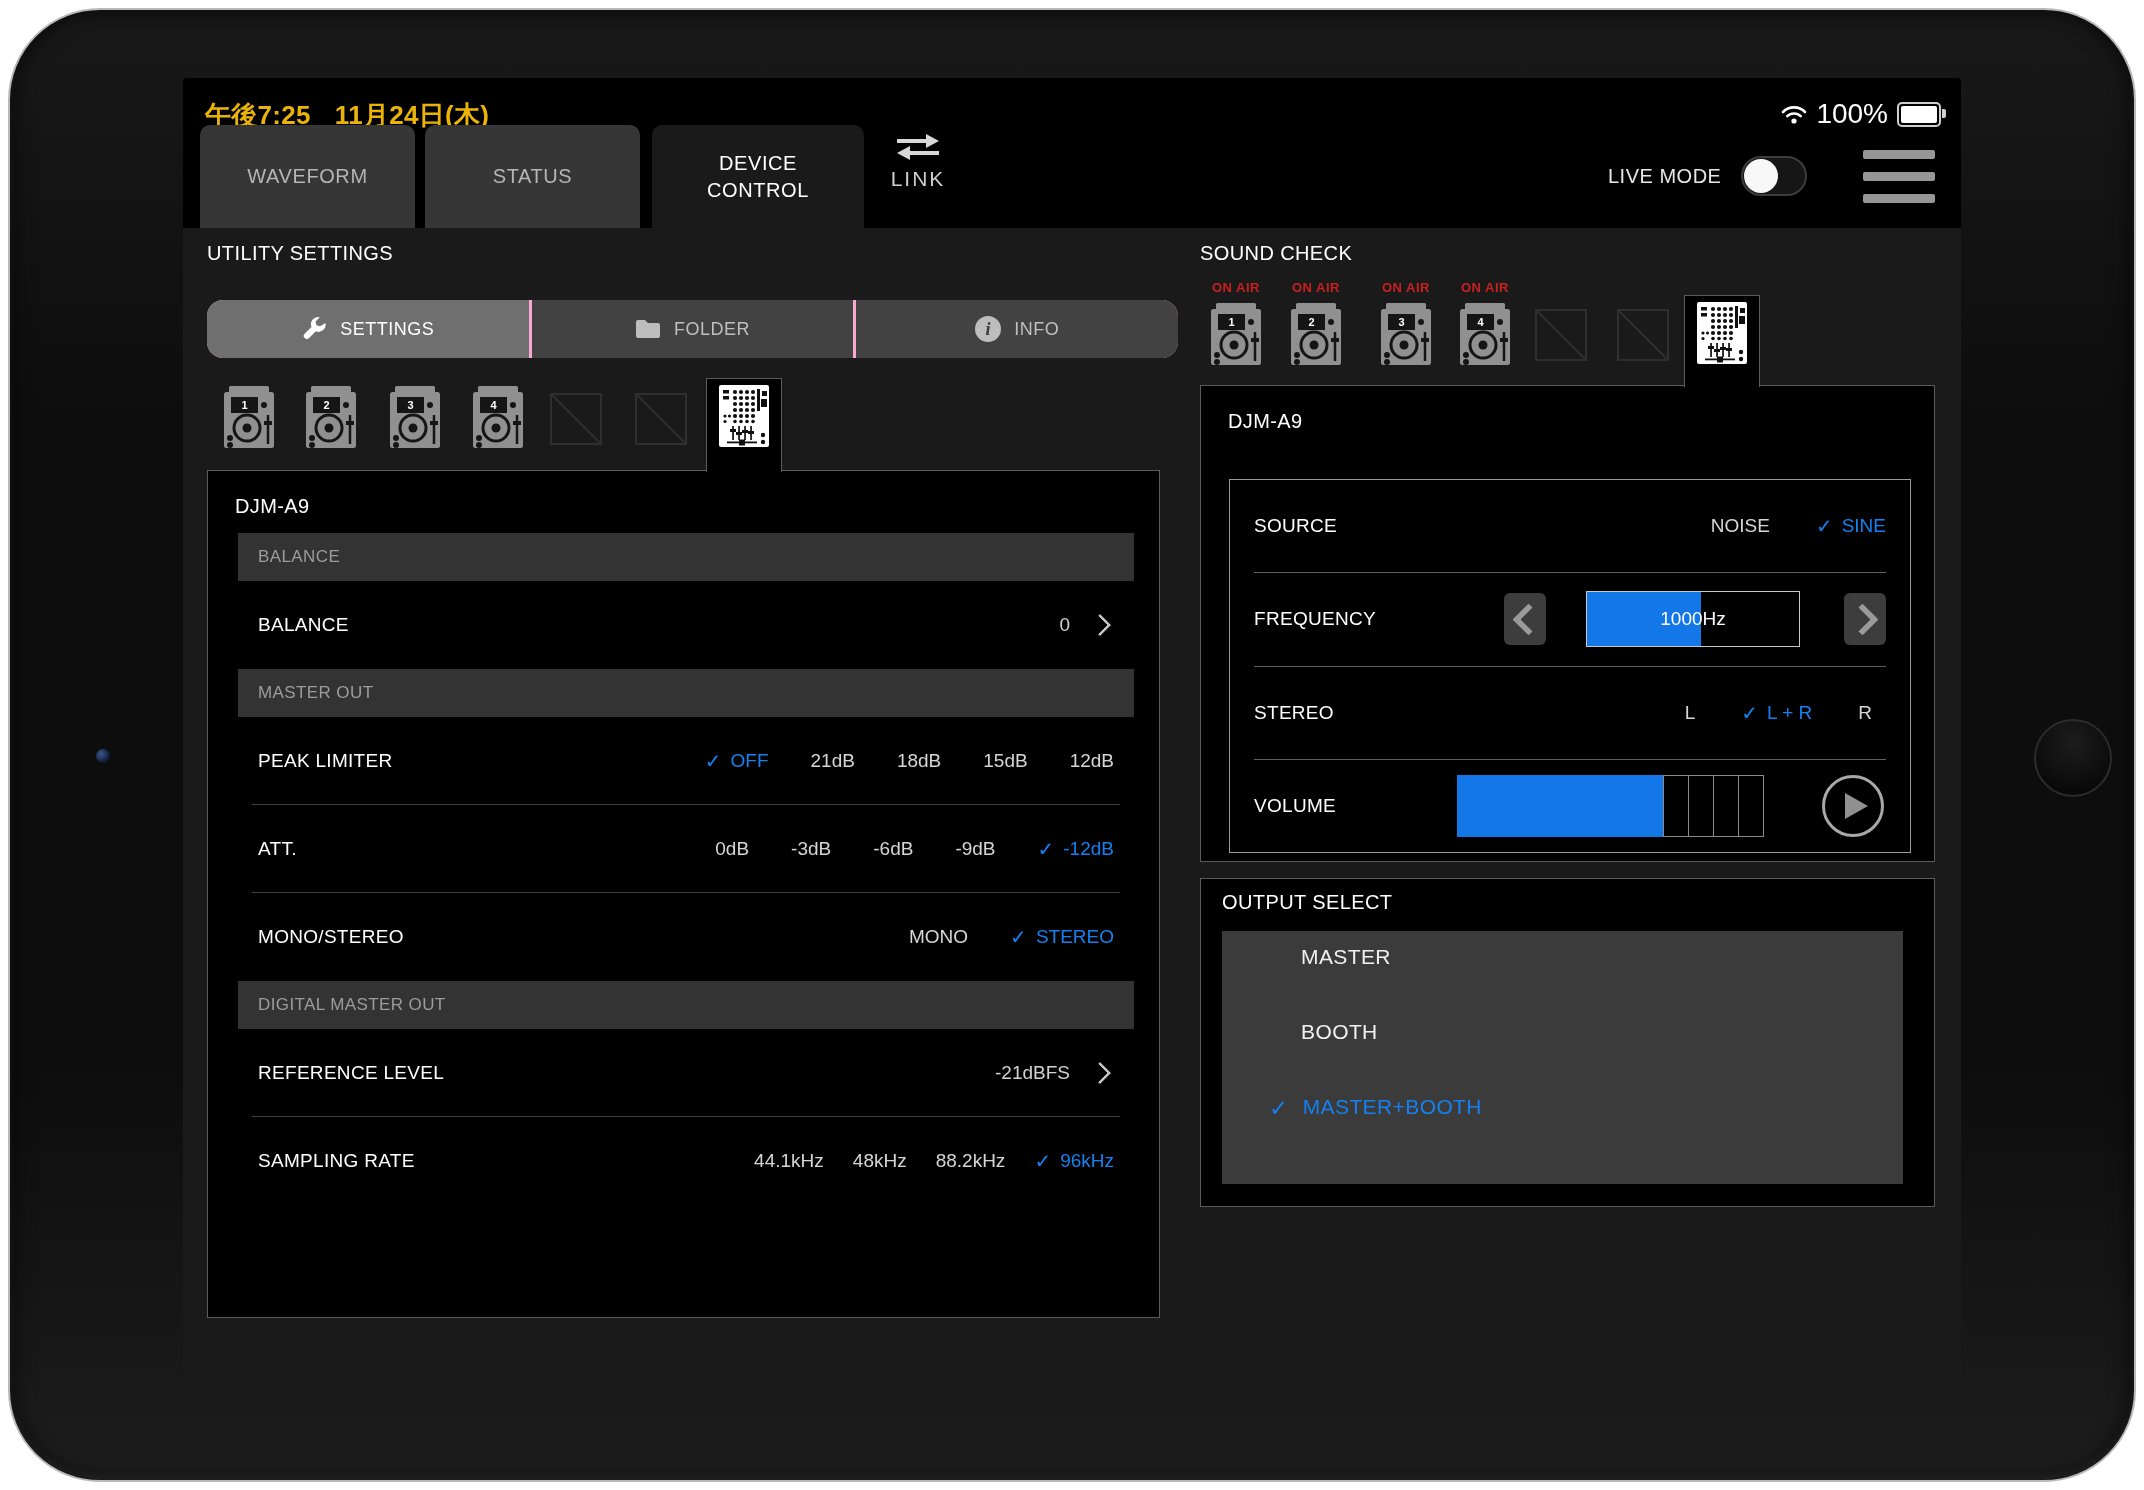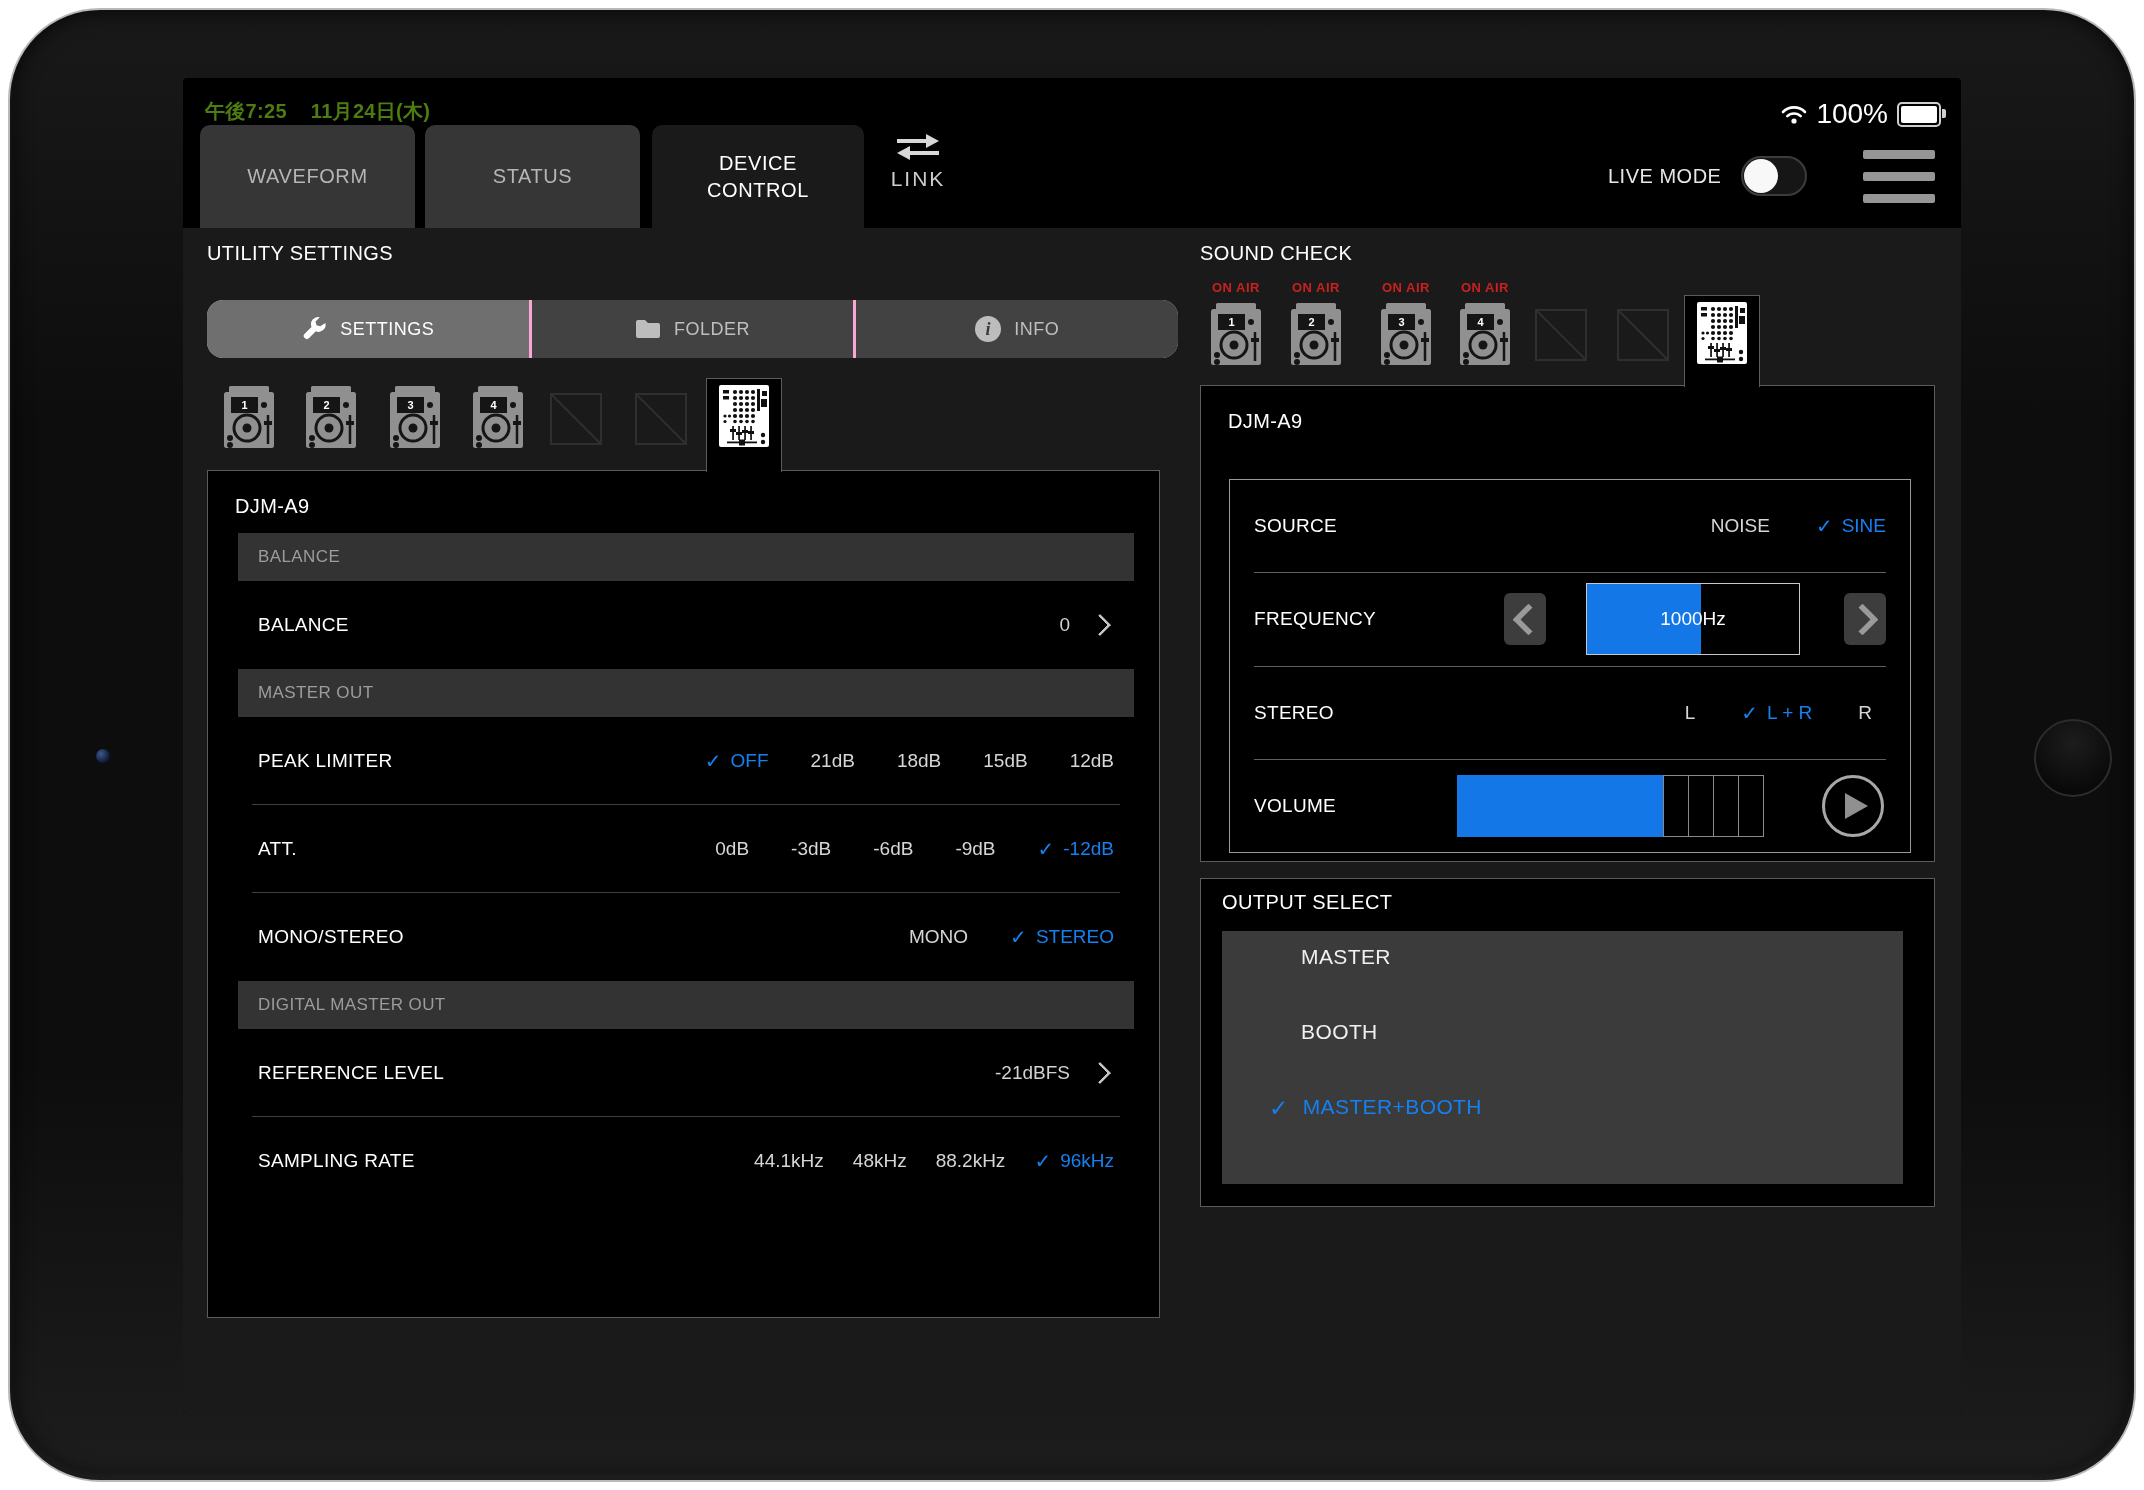--- a/index.html
+++ b/index.html
@@ -9,21 +9,21 @@
   .tablet{position:absolute;left:8px;top:8px;width:2124px;height:1470px;border-radius:92px;
           background:linear-gradient(180deg,#191919,#0d0d0d 28%,#0d0d0d 72%,#1d1d1d);
           border:2px solid #b9b9b9;box-shadow:inset 0 0 22px rgba(0,0,0,.85), inset 0 -4px 6px rgba(255,255,255,.10);}
   .camera{position:absolute;left:86px;top:739px;width:14px;height:14px;border-radius:50%;
           background:radial-gradient(circle at 35% 35%,#3a5a8a,#0c1530 72%);}
   .homebtn{position:absolute;left:2024px;top:709px;width:74px;height:74px;border-radius:50%;
            background:radial-gradient(circle at 50% 30%,#1d1d1d,#090909 75%);border:2px solid #2c2c2c;}
   .screen{position:absolute;left:183px;top:78px;width:1778px;height:1334px;background:#000;
           border-radius:4px;overflow:hidden;color:#fff;}
   
-  .status-left{position:absolute;left:22px;top:20px;font-size:20px;font-weight:bold;color:#4d7c0f;letter-spacing:.3px;}
+  .status-left{position:absolute;left:22px;top:20px;font-size:26px;font-weight:bold;color:#eab308;letter-spacing:.3px;}
   .status-left .date{margin-left:24px;}
   .status-right{position:absolute;right:20px;top:20px;display:flex;align-items:center;gap:9px;}
   .pct{font-size:28px;color:#fff;}
   .bat{width:40px;height:21px;border:2px solid #cfcfcf;border-radius:5px;position:relative;}
   .bat i{position:absolute;left:2px;top:2px;right:2px;bottom:2px;background:#fff;border-radius:2px;}
   .bat b{position:absolute;right:-7px;top:5px;width:4px;height:9px;background:#cfcfcf;border-radius:0 2px 2px 0;}
   
   .tab{position:absolute;top:47px;height:103px;border-radius:10px 10px 0 0;background:#363636;color:#b5b5b5;
        display:flex;align-items:center;justify-content:center;font-size:20px;letter-spacing:.6px;text-align:center;cursor:default;}
   .tab.active{background:#1a1a1a;color:#fff;line-height:27px;padding:0 40px;box-sizing:border-box;}
@@ -70,21 +70,21 @@
   
   .inner{position:absolute;left:28px;top:93px;width:682px;height:374px;border:1px solid #9a9a9a;box-sizing:border-box;display:flex;flex-direction:column;}
   .srow{flex:1;display:flex;align-items:center;padding:0 24px;font-size:19px;}
   .hsep{height:1px;background:#5f5f5f;margin:0 24px;flex:none;}
   .sopts{margin-left:auto;display:flex;align-items:center;gap:46px;}
   .fctl{margin-left:auto;display:flex;align-items:center;}
   .fbtn{width:42px;height:52px;background:#3d3d3d;border-radius:6px;display:flex;align-items:center;justify-content:center;}
   .fchev{display:inline-block;width:17px;height:17px;border-right:6px solid #9a9a9a;border-top:6px solid #9a9a9a;border-radius:2px;}
   .fchev.l{transform:rotate(-135deg);margin-right:-6px;}
   .fchev.r{transform:rotate(45deg);margin-left:-6px;}
-  .ffield{width:214px;height:72px;border:1px solid #c8c8c8;position:relative;box-sizing:border-box;margin:0 44px 0 40px;background:#000;}
+  .ffield{width:214px;height:56px;border:1px solid #c8c8c8;position:relative;box-sizing:border-box;margin:0 44px 0 40px;background:#000;}
   .ffill{position:absolute;left:0;top:0;bottom:0;width:54%;background:#1377e8;}
   .ftext{position:absolute;left:0;right:0;top:0;bottom:0;display:flex;align-items:center;justify-content:center;color:#fff;font-size:19px;}
   .vbar{display:flex;height:62px;margin-left:auto;}
   .vfill{width:207px;background:#1377e8;}
   .vcell{width:26px;border:1px solid #8a8a8a;box-sizing:border-box;margin-left:-1px;}
   .playbtn{width:62px;height:62px;border-radius:50%;border:3px solid #a8a8a8;box-sizing:border-box;background:#000;
            display:flex;align-items:center;justify-content:center;margin-left:22px;}
   .ptri{width:0;height:0;border-left:23px solid #909090;border-top:13px solid transparent;border-bottom:13px solid transparent;margin-left:7px;}
   
   .obox{position:absolute;left:21px;top:52px;width:681px;height:253px;background:#3b3b3b;display:flex;flex-direction:column;padding:14px 0;box-sizing:border-box;}

